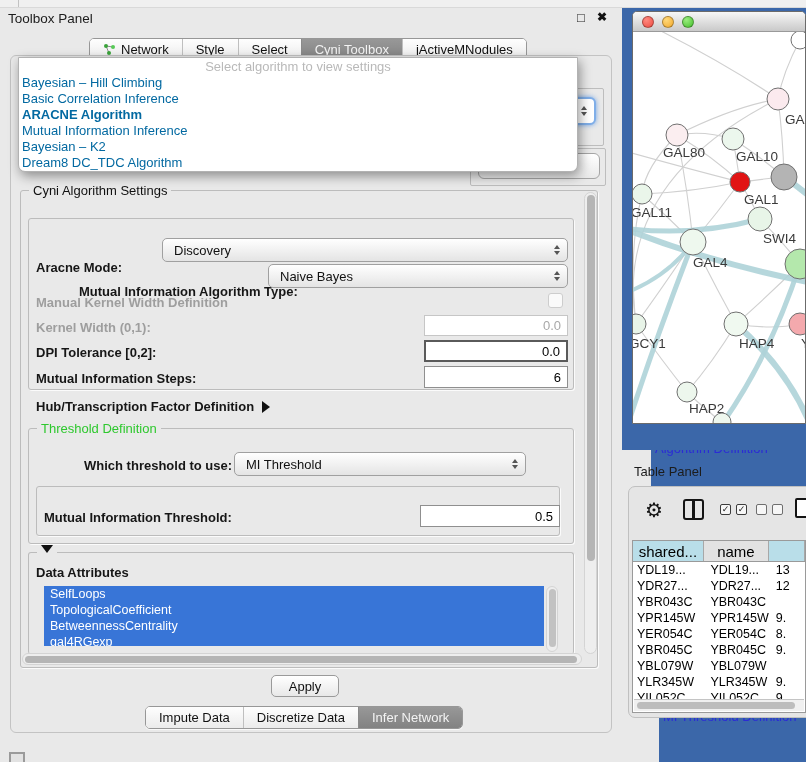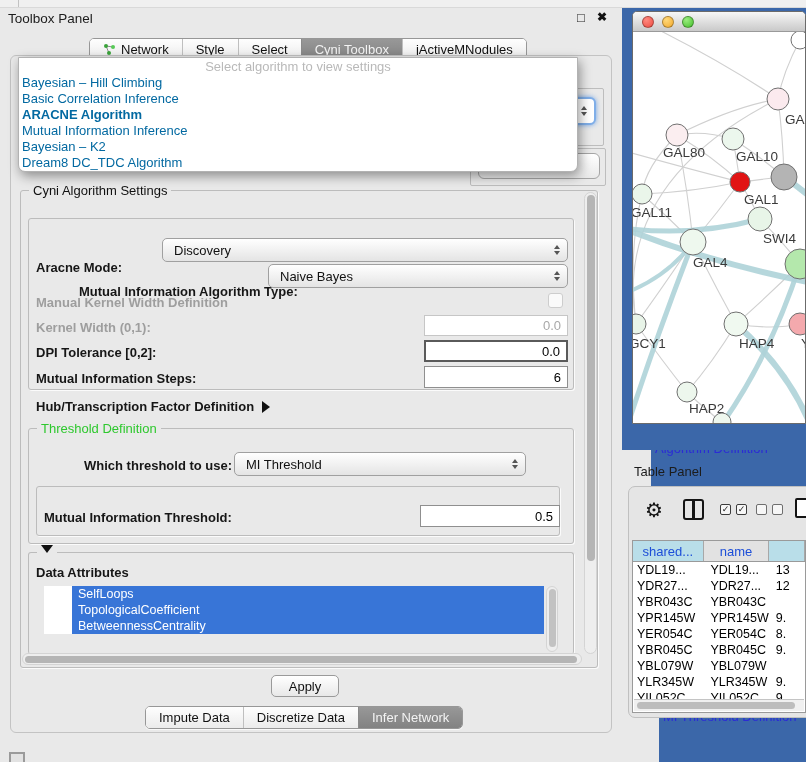--- a/index.html
+++ b/index.html
@@ -90,21 +90,21 @@
   .ticon { position:absolute; color:#141414; }
   .col-icon { width:21px; height:21px; border:2.5px solid #141414; border-radius:3px; }
   .col-icon::after { content:""; display:block; width:2.5px; height:100%; background:#141414; margin:0 auto; }
   .cb-pair { display:flex; gap:5px; position:absolute; }
   .cb-sq { width:11px; height:11px; border:1.5px solid #3c3c3c; border-radius:2px; font-size:9px; line-height:9px; text-align:center; color:#222; background:#f6f6f6; }
   .cb-sq.light { border-color:#6e6e6e; }
   .doc-icon { width:15px; height:20px; border:2px solid #141414; border-radius:2px; background:#fff; }
 
   .table { left:632px; top:540px; width:174px; height:173px; background:#fff; border:1px solid #9a9a9a; overflow:hidden; }
   .thead { display:flex; height:21px; border-bottom:1px solid #9a9a9a; }
-  .th { font-size:13px; color:#1d4ed8; display:flex; align-items:center; justify-content:center; border-right:1px solid #a8a8a8; }
+  .th { font-size:15px; color:#000000; display:flex; align-items:center; justify-content:center; border-right:1px solid #a8a8a8; }
   .th.hl { background:#b9dee9; }
   .th.plain { background:#e2e2e2; }
   .rows { overflow:hidden; height:138px; }
   .tr { display:flex; height:16px; }
   .td { font-size:12.5px; color:#000; line-height:16px; white-space:nowrap; overflow:hidden; }
   .hscroll { position:absolute; left:1px; right:1px; bottom:1px; height:12px; background:#f0f0f0; border-top:1px solid #c4c4c4; }
   .hthumb { position:absolute; left:3px; top:2px; height:7px; border-radius:4px; background:#bdbdbd; }
 
   .mini-square { left:9px; top:752px; width:16px; height:12px; border:2px solid #9a9a9a; background:#e2e2e2; }
 </style>
@@ -220,21 +220,21 @@
 </div>
 <div class="lbl" style="left:44px; top:510px;">Mutual Information Threshold:</div>
 <div class="field" style="left:420px; top:505px; width:140px; height:22px;">0.5</div>
 
 <div class="group" style="left:28px; top:552px; width:546px; height:102px; border-bottom:none;">
   <div class="gtitle">
     <span class="tri-down-big"></span>
   </div>
 </div>
 <div class="lbl" style="left:36px; top:565px;">Data Attributes</div>
-<div class="attr-list" style="left:44px; top:586px; width:500px; height:48px;padding-left:28px;" id="attr-list">
+<div class="attr-list" style="left:44px; top:586px; width:500px; height:60px;" id="attr-list">
     <div class="attr-item">SelfLoops</div>
     <div class="attr-item">TopologicalCoefficient</div>
     <div class="attr-item">BetweennessCentrality</div>
     <div class="attr-item">gal4RGexp</div>
   </div>
 <div class="vtrack" style="left:546px; top:586px; width:12px; height:66px;">
   <div class="vthumb" style="left:2px; top:2px; width:7px; height:58px; background:#c2c2c2;"></div>
 </div>
 
 <div class="vtrack" style="left:584px; top:192px; width:13px; height:462px;">

